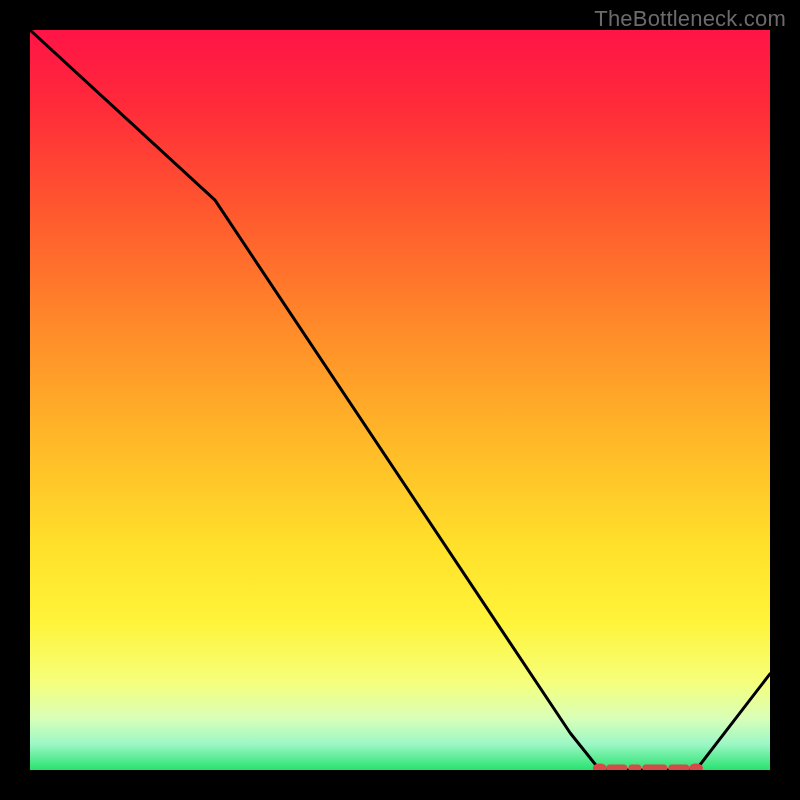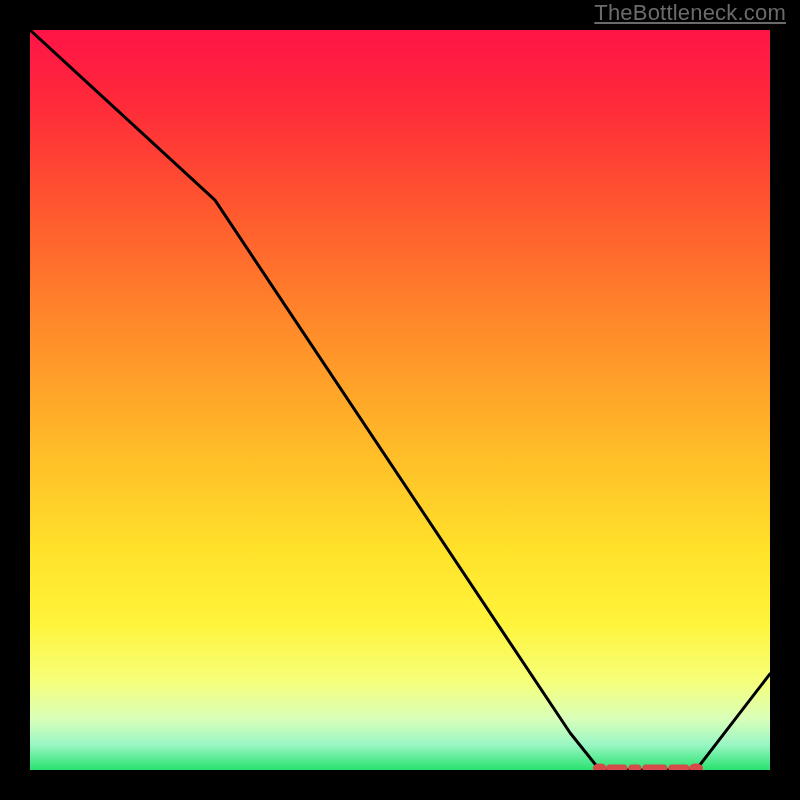--- a/index.html
+++ b/index.html
@@ -12,27 +12,26 @@
     font-family: Arial, Helvetica, sans-serif;
   }
   .frame {
     position: relative;
     width: 800px;
     height: 800px;
     background: #000;
   }
   .watermark {
     position: absolute;
-    top: 0;
+    top: 6px;
     right: 14px;
     color: #6b6b6b;
     font-size: 22px;
     letter-spacing: 0.2px;
     z-index: 10;
-    text-decoration: underline;
   }
   .plot-outer {
     position: absolute;
     left: 30px;
     top: 30px;
     width: 740px;
     height: 740px;
     background: #000;
   }
   svg.plot {

